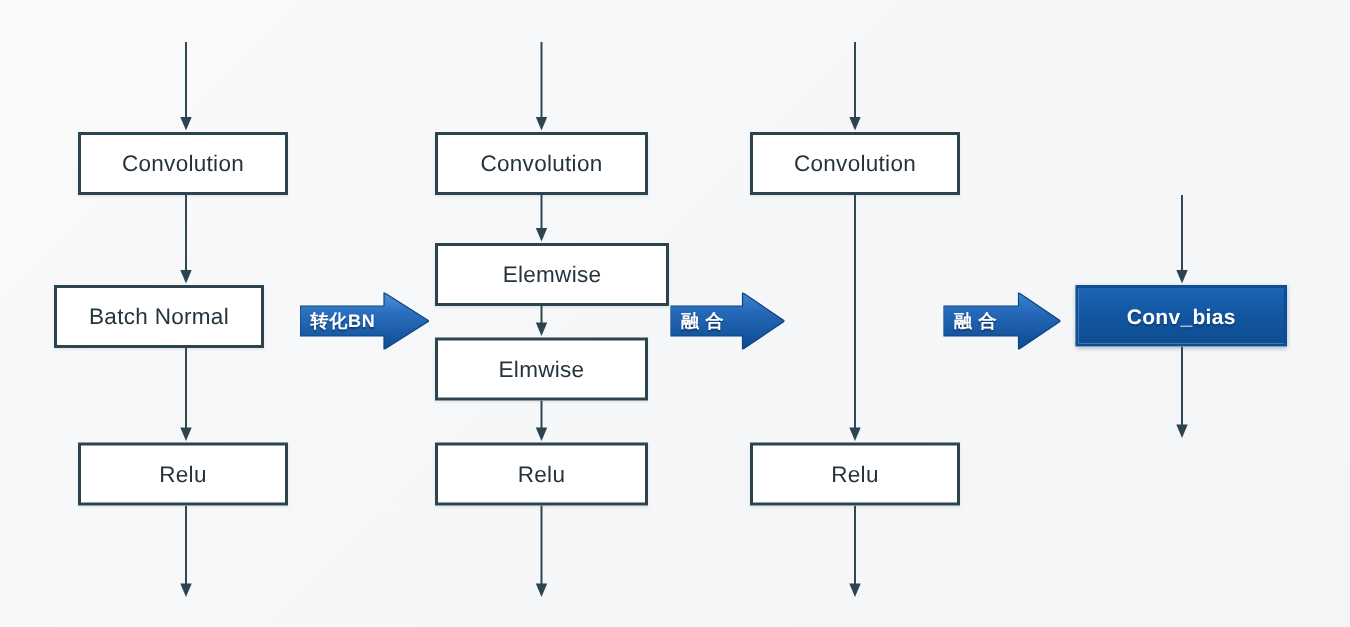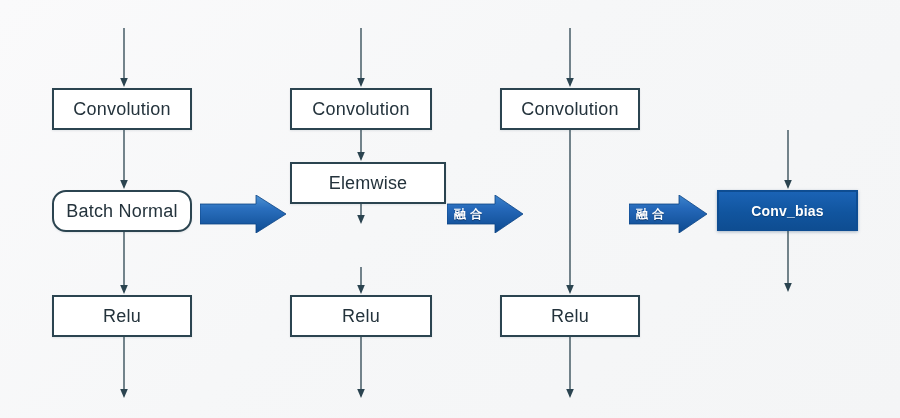--- a/index.html
+++ b/index.html
@@ -23,21 +23,21 @@
 
   
   .node {
     position: absolute;
     box-sizing: border-box;
     background: #ffffff;
     border: 2px solid #2b4450;
     display: flex;
     align-items: center;
     justify-content: center;
-    font-size: 18px;
+    font-size: 15px;
     color: #24333c;
     letter-spacing: .2px;
     white-space: nowrap;
     box-shadow: 0 1px 2px rgba(40,60,75,.10);
   }
   .node.accent {
     background: #1559a8;
     background: linear-gradient(180deg, #1b63b5 0%, #11559f 55%, #0e4d92 100%);
     border-color: #0e4d92;
     color: #ffffff;
@@ -93,21 +93,21 @@
 
   <div class="node" style="left:52px; top:88px; width:140px; height:42px;">Convolution</div>
 
   <div class="conn" style="left:117px; top:130px; height:60px;">
     <svg width="14" height="60" viewBox="0 0 14 60">
       <line x1="7" y1="0" x2="7" y2="52" stroke="#2b4450" stroke-width="1.3"></line>
       <polygon points="7,59 3.2,50 10.8,50" fill="#2b4450"></polygon>
     </svg>
   </div>
 
-  <div class="node" style="left:52px; top:190px; width:140px; height:42px;border-radius:14px;">Batch Normal</div>
+  <div class="node" style="left:36px; top:190px; width:140px; height:42px;">Batch Normal</div>
 
   <div class="conn" style="left:117px; top:232px; height:63px;">
     <svg width="14" height="63" viewBox="0 0 14 63">
       <line x1="7" y1="0" x2="7" y2="55" stroke="#2b4450" stroke-width="1.3"></line>
       <polygon points="7,62 3.2,53 10.8,53" fill="#2b4450"></polygon>
     </svg>
   </div>
 
   <div class="node" style="left:52px; top:295px; width:140px; height:42px;">Relu</div>
 
@@ -122,20 +122,21 @@
     <svg width="86" height="38" viewBox="0 0 86 38">
       <defs>
         <linearGradient id="gradA" x1="0" y1="0" x2="0" y2="1">
           <stop offset="0%" stop-color="#4f94d4"></stop>
           <stop offset="35%" stop-color="#2a6fbe"></stop>
           <stop offset="100%" stop-color="#0e4c92"></stop>
         </linearGradient>
       </defs>
       <polygon points="0,9 56,9 56,0 86,19 56,38 56,29 0,29" fill="url(#gradA)" stroke="#0d4484" stroke-width="0.8"></polygon>
     </svg>
+    <span class="falabel">转化BN</span>
   </div>
 
   <div class="conn" style="left:354px; top:28px; height:60px;">
     <svg width="14" height="60" viewBox="0 0 14 60">
       <line x1="7" y1="0" x2="7" y2="52" stroke="#2b4450" stroke-width="1.3"></line>
       <polygon points="7,59 3.2,50 10.8,50" fill="#2b4450"></polygon>
     </svg>
   </div>
 
   <div class="node" style="left:290px; top:88px; width:142px; height:42px;">Convolution</div>
@@ -149,20 +150,21 @@
 
   <div class="node" style="left:290px; top:162px; width:156px; height:42px;">Elemwise</div>
 
   <div class="conn" style="left:354px; top:204px; height:21px;">
     <svg width="14" height="21" viewBox="0 0 14 21">
       <line x1="7" y1="0" x2="7" y2="13" stroke="#2b4450" stroke-width="1.3"></line>
       <polygon points="7,20 3.2,11 10.8,11" fill="#2b4450"></polygon>
     </svg>
   </div>
 
+  <div class="node" style="left:290px; top:225px; width:142px; height:42px;">Elmwise</div>
 
   <div class="conn" style="left:354px; top:267px; height:28px;">
     <svg width="14" height="28" viewBox="0 0 14 28">
       <line x1="7" y1="0" x2="7" y2="20" stroke="#2b4450" stroke-width="1.3"></line>
       <polygon points="7,27 3.2,18 10.8,18" fill="#2b4450"></polygon>
     </svg>
   </div>
 
   <div class="node" style="left:290px; top:295px; width:142px; height:42px;">Relu</div>
 

